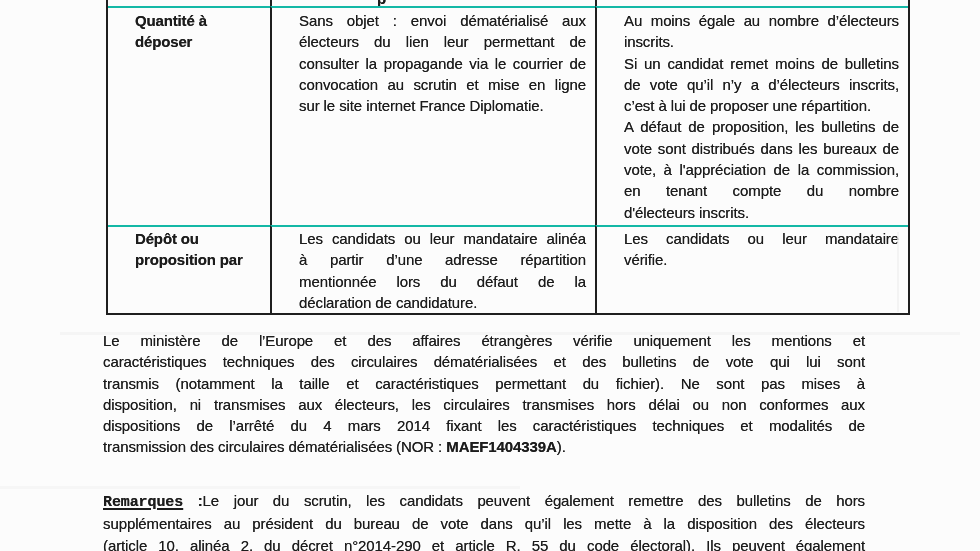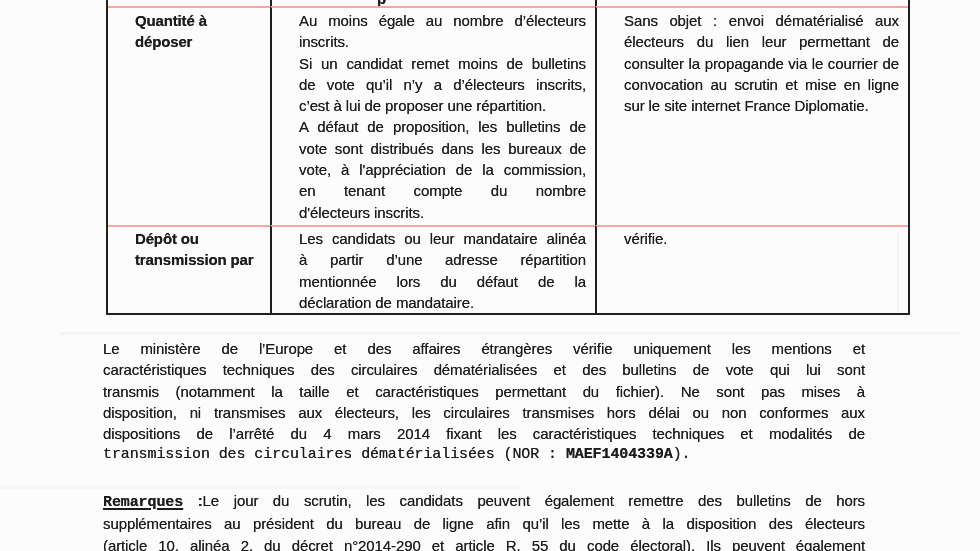--- a/index.html
+++ b/index.html
@@ -20,35 +20,35 @@
     position:absolute;left:106px;top:-40px;width:804px;
     box-sizing:border-box;
     display:grid;
     grid-template-columns:162px 325px 313px;
     grid-template-rows:44px 219px 88px;
     border:2px solid #1f1f1f;
     background:transparent;
   }
   .c{box-sizing:border-box;overflow:hidden;position:relative;padding:2px 9px 0 8px;}
   .c.bl{border-left:2px solid #1f1f1f;}
-  .c.bt{border-top:2px solid #fca5a5;padding-left:27px;}
+  .c.bt{border-top:2px solid #14b8a6;padding-left:27px;}
   .c.r2{padding-top:1px;}
   .lbl{font-weight:bold;letter-spacing:-0.15px;}
   .frag{position:absolute;left:105px;top:26px;font-weight:bold;}
   
   .para{margin:0;}
   .para .line{text-align:justify;text-align-last:justify;}
   .para .line:last-child{text-align-last:left;}
   .keep-just .para .line:last-child{text-align-last:justify;}
   
   .blk{position:absolute;left:103px;width:762px;}
-  #p1{top:338px;}
+  #p1{top:330px;}
   #rem{top:490px;}
   .line-just{text-align:justify;text-align-last:justify;}
-  .line-left{text-align:left;font-family:Liberation Mono, monospace;}
+  .line-left{text-align:left;}
   .b{font-weight:bold;}
   .u{text-decoration:underline;text-decoration-thickness:1.5px;text-underline-offset:2px;font-family:Liberation Mono, monospace;}
   
   .streak{position:absolute;background:#efefef;pointer-events:none;}
 </style>
 </head>
 <body>
 
 <div class="doc">
 
@@ -58,59 +58,60 @@
     <div class="c bl">
       <span class="frag">p</span>
     </div>
     <div class="c bl"></div>
 
     <div class="c bt lbl">
       <span>Quantité à déposer</span>
     </div>
     <div class="c bt bl">
         <div class="para">
+          <div class="line">Sans objet : envoi dématérialisé aux</div>
+          <div class="line">électeurs du lien leur permettant de</div>
+          <div class="line">consulter la propagande via le courrier de</div>
+          <div class="line">convocation au scrutin et mise en ligne</div>
+          <div class="line">sur le site internet France Diplomatie.</div>
+        </div>
+      </div>
+    <div class="c bt bl">
+        <div class="para">
           <div class="line">Au moins égale au nombre d’électeurs</div>
           <div class="line">inscrits.</div>
         </div>
         <div class="para">
           <div class="line">Si un candidat remet moins de bulletins</div>
           <div class="line">de vote qu’il n’y a d’électeurs inscrits,</div>
           <div class="line">c’est à lui de proposer une répartition.</div>
         </div>
         <div class="para">
           <div class="line">A défaut de proposition, les bulletins de</div>
           <div class="line">vote sont distribués dans les bureaux de</div>
           <div class="line">vote, à l'appréciation de la commission,</div>
           <div class="line">en tenant compte du nombre</div>
           <div class="line">d'électeurs inscrits.</div>
         </div>
       </div>
-    <div class="c bt bl">
-        <div class="para">
-          <div class="line">Sans objet : envoi dématérialisé aux</div>
-          <div class="line">électeurs du lien leur permettant de</div>
-          <div class="line">consulter la propagande via le courrier de</div>
-          <div class="line">convocation au scrutin et mise en ligne</div>
-          <div class="line">sur le site internet France Diplomatie.</div>
-        </div>
-      </div>
 
     <div class="c bt r2 lbl">
-      <span>Dépôt ou transmission par</span>
+      <span>Dépôt ou proposition par</span>
     </div>
     <div class="c bt bl r2">
         <div class="para">
           <div class="line">Les candidats ou leur mandataire alinéa</div>
           <div class="line">à partir d’une adresse répartition</div>
           <div class="line">mentionnée lors du défaut de la</div>
-          <div class="line">déclaration de mandataire.</div>
+          <div class="line">déclaration de candidature.</div>
         </div>
       </div>
     <div class="c bt bl r2">
         <div class="para">
+          <div class="line">Les candidats ou leur mandataire</div>
           <div class="line">vérifie.</div>
         </div>
       </div>
   </div>
 
   <div id="p1" class="blk keep-just">
     <div>
         <div class="para">
           <div class="line">Le ministère de l’Europe et des affaires étrangères vérifie uniquement les mentions et</div>
           <div class="line">caractéristiques techniques des circulaires dématérialisées et des bulletins de vote qui lui sont</div>
@@ -119,21 +120,21 @@
           <div class="line">dispositions de l’arrêté du 4 mars 2014 fixant les caractéristiques techniques et modalités de</div>
         </div>
       </div>
     <div class="line-left"><span>transmission des circulaires dématérialisées (NOR : </span><span class="b">MAEF1404339A</span><span>).</span></div>
   </div>
 
   <div id="rem" class="blk keep-just">
     <div class="line-just"><span class="b u">Remarques</span><span class="b"> :</span><span>Le jour du scrutin, les candidats peuvent également remettre des bulletins de hors</span></div>
     <div>
         <div class="para">
-          <div class="line">supplémentaires au président du bureau de ligne afin qu’il les mette à la disposition des électeurs</div>
+          <div class="line">supplémentaires au président du bureau de vote dans qu’il les mette à la disposition des électeurs</div>
           <div class="line">(article 10, alinéa 2, du décret n°2014-290 et article R. 55 du code électoral). Ils peuvent également</div>
         </div>
       </div>
   </div>
 
   <div class="streak" style="left:60px;top:332px;width:900px;height:3px;opacity:.55;"></div>
   <div class="streak" style="left:0;top:486px;width:520px;height:3px;opacity:.5;"></div>
   <div class="streak" style="left:897px;top:232px;width:2px;height:80px;opacity:.7;"></div>
 </div>
 

